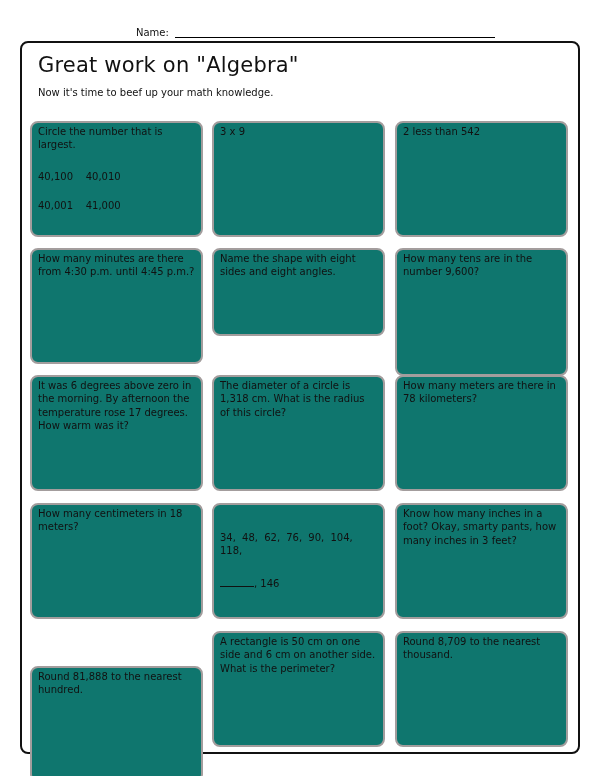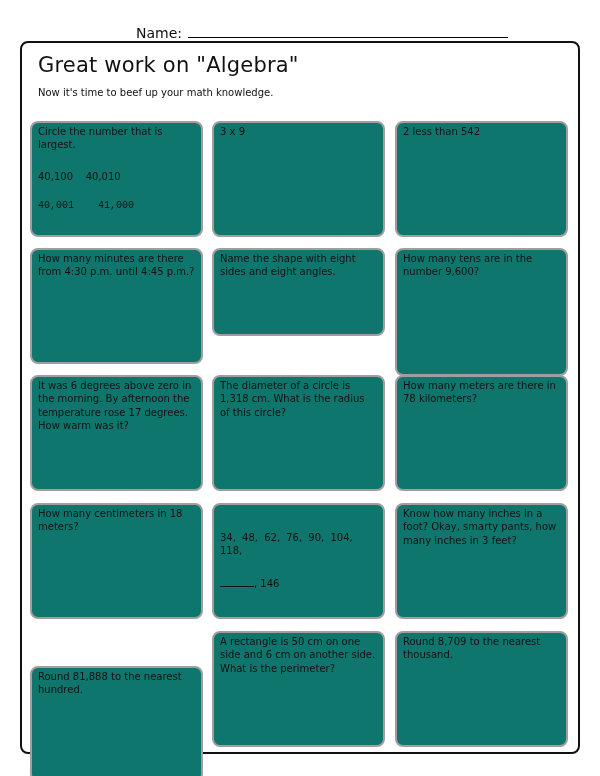--- a/index.html
+++ b/index.html
@@ -1,32 +1,32 @@
 <!DOCTYPE html>
 <html><head>
   <meta charset="utf-8">
   <style>
     html, body { margin: 0; padding: 0; background: #ffffff; }
     body { width: 600px; height: 776px; position: relative; overflow: hidden;
            font-family: "DejaVu Sans", sans-serif; color: #111; }
     .name-row { position: absolute; top: 24px; left: 136px; height: 14px;
-                display: flex; align-items: flex-end; font-size: 14px; }
+                display: flex; align-items: flex-end; font-size: 10px; }
     .name-label { margin-right: 6px; line-height: 10px; }
     .name-line { width: 320px; border-bottom: 1px solid #000; height: 9px; }
     .frame { position: absolute; left: 20px; top: 41px; width: 556px; height: 709px;
              border: 2px solid #111; border-radius: 8px; box-sizing: content-box; }
     .title { position: absolute; left: 38px; top: 52px; font-size: 21px; line-height: 26px;
              letter-spacing: 0.2px; }
     .subtitle { position: absolute; left: 38px; top: 86px; font-size: 10px; line-height: 14px; }
     .box { position: absolute; box-sizing: border-box; width: 173px;
            border: 2px solid #a39d9d; border-radius: 8px; padding: 2px 6px;
            font-size: 10px; line-height: 13.3px; color: #111; background: #0f766e; }
     .box .line { display: block; }
     .box .gap { display: block; margin-top: 18px; }
-    .box .gap2 { display: block; margin-top: 16px; font-family: Liberation Mono, monospace; }
+    .box .gap2 { display: block; margin-top: 16px; }
     .seq { display: block; margin-top: 24px; word-spacing: 3px; }
     .seq2 { display: block; margin-top: 19px; }
     .blank { display: inline-block; width: 34px; border-bottom: 1px solid #111; height: 9px; vertical-align: baseline; }
   </style>
 </head>
 <body>
 
 <div class="name-row">
   <span class="name-label">Name:</span>
   <span class="name-line"></span>

